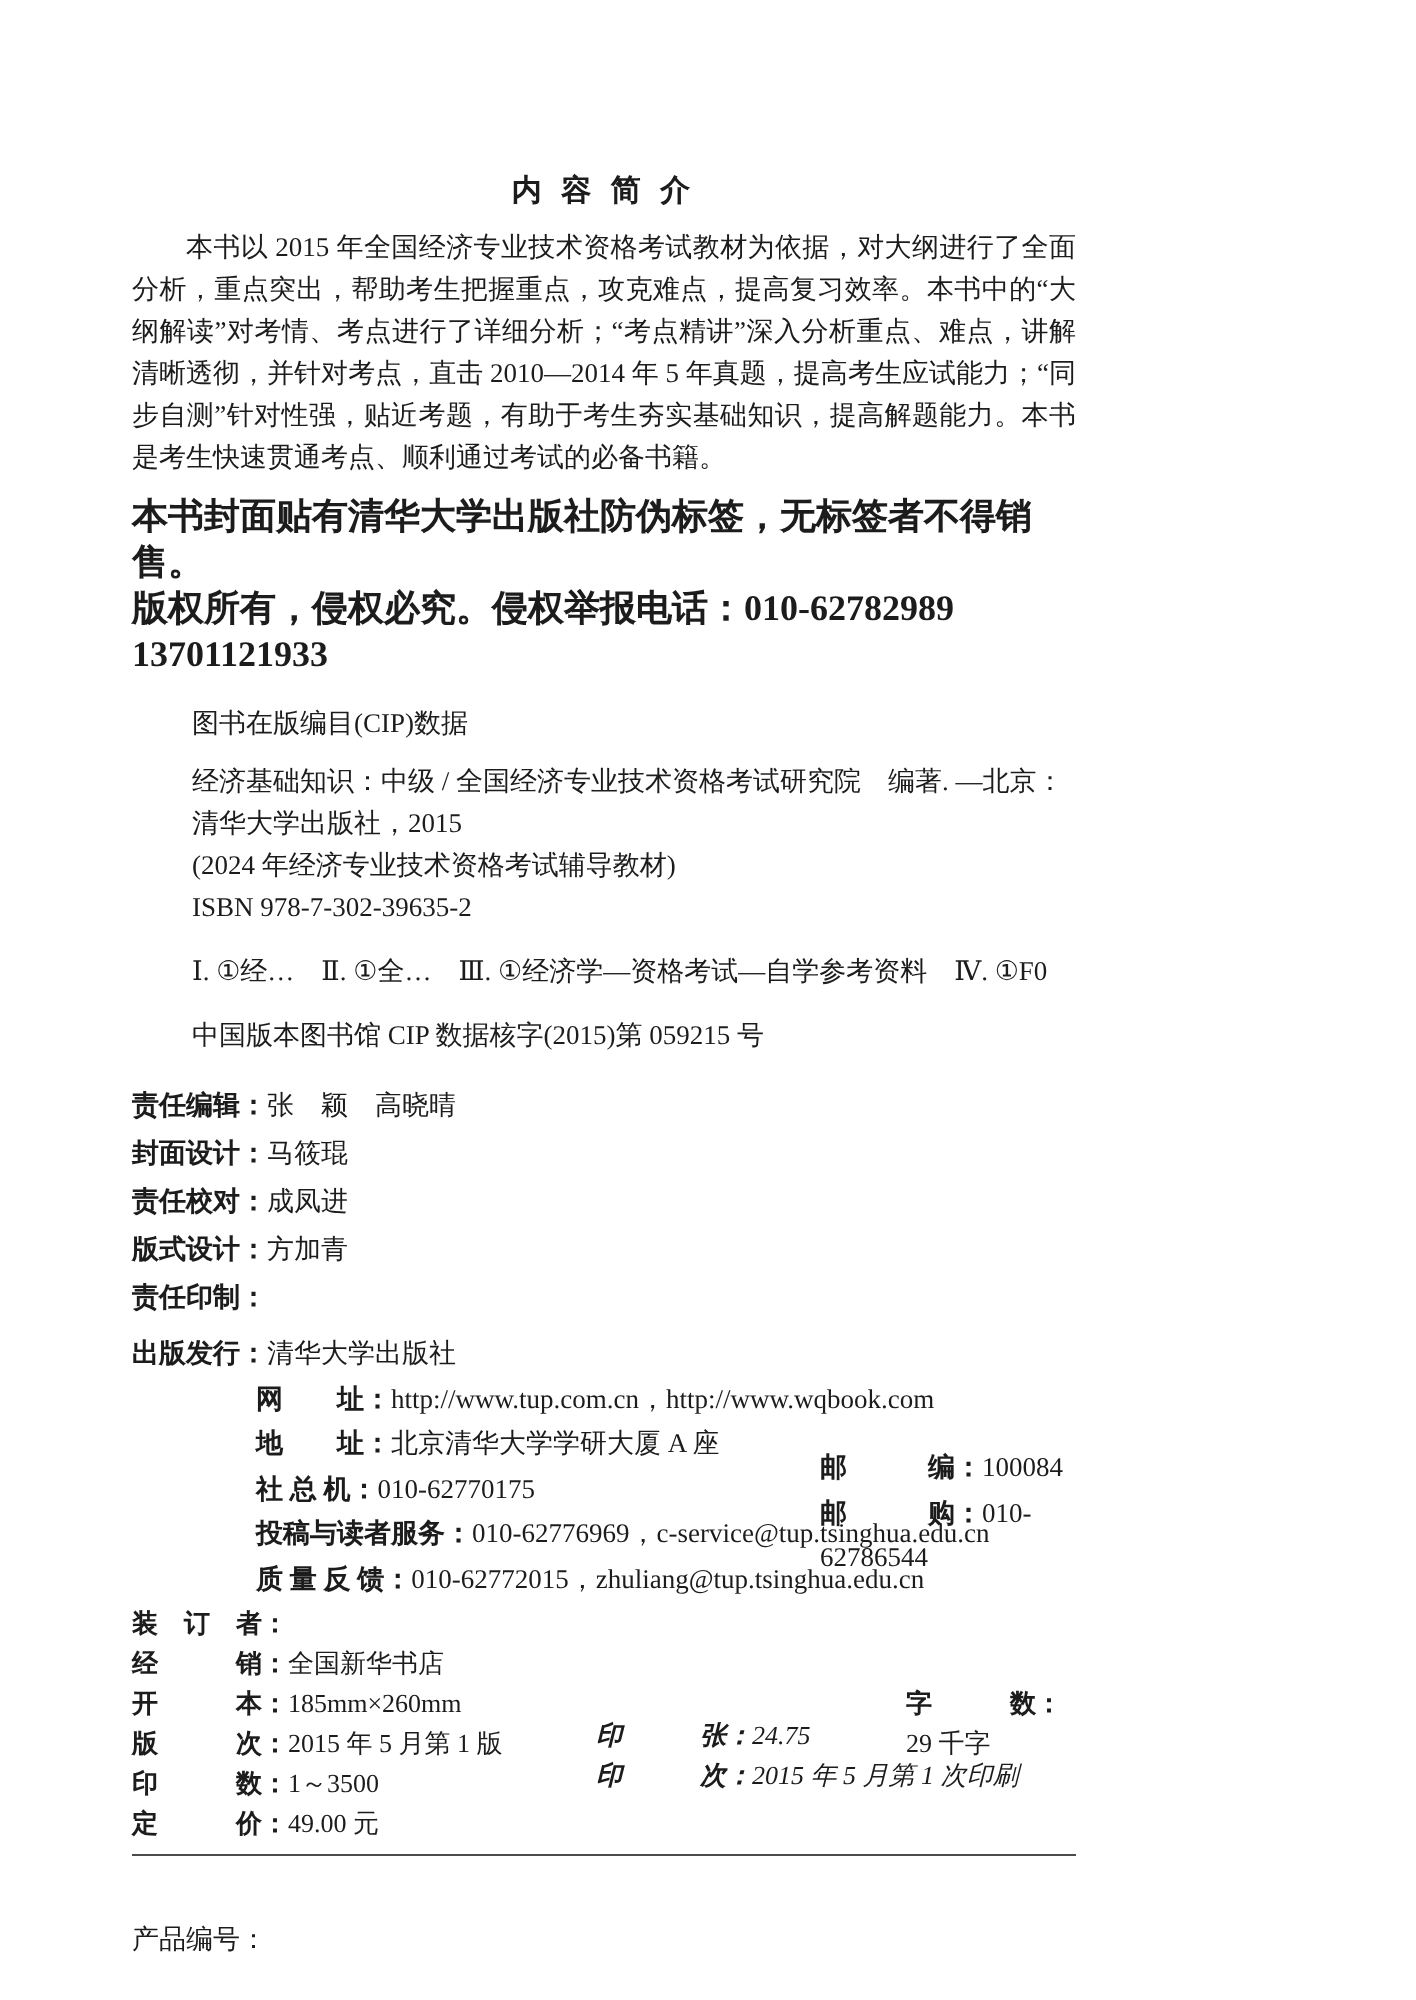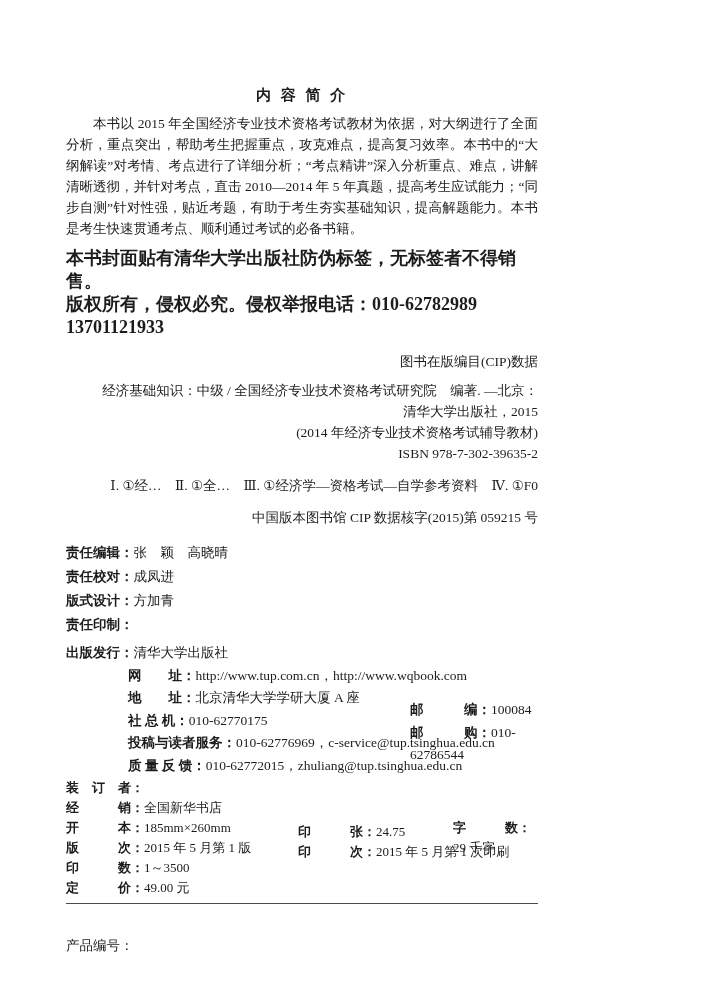--- a/index.html
+++ b/index.html
@@ -29,35 +29,35 @@
     text-align:justify;
     text-indent:2em;
   }
   .warn{
     font-weight:700;
     margin:0;
     line-height:23px;
     font-size:18px;
   }
   .warn1{margin-top:8px;}
-  .cip{margin:12px 0 0 30px;text-align:right;}
+  .cip{margin:12px 0 0 30px;}
   .cip p{margin:0;line-height:21px;}
   .cip-heading{margin-bottom:8px !important;}
   .cip-class{margin-top:11px !important;}
   .cip-record{margin-top:11px !important;}
   .credits{margin-top:13px;}
   .credits .row{line-height:24px;}
   .lbl{font-weight:700;}
   .pub{margin-top:5px;}
   .pub .row{line-height:22.5px;position:relative;}
   .sub{padding-left:62px;}
   .abs2{position:absolute;left:344px;top:12px;}
   .print{margin-top:1px;font-size:13px;}
   .print .row{line-height:20px;position:relative;}
-  .p2{position:absolute;left:232px;top:4px;}
+  .p2{position:absolute;left:232px;top:16px;font-style:italic;}
   .p3{position:absolute;left:387px;top:0;}
   .divider{
     border:none;
     border-top:1px solid #4b4b4b;
     margin:5px 0 0 0;
   }
   .product{margin-top:32px;line-height:20px;}
 </style>
 </head>
 <body>
@@ -66,28 +66,29 @@
 
   <h1 class="title">内 容 简 介</h1>
   <p class="summary-text">本书以 2015 年全国经济专业技术资格考试教材为依据，对大纲进行了全面分析，重点突出，帮助考生把握重点，攻克难点，提高复习效率。本书中的“大纲解读”对考情、考点进行了详细分析；“考点精讲”深入分析重点、难点，讲解清晰透彻，并针对考点，直击 2010—2014 年 5 年真题，提高考生应试能力；“同步自测”针对性强，贴近考题，有助于考生夯实基础知识，提高解题能力。本书是考生快速贯通考点、顺利通过考试的必备书籍。</p>
 
   <p class="warn warn1">本书封面贴有清华大学出版社防伪标签，无标签者不得销售。</p>
   <p class="warn">版权所有，侵权必究。侵权举报电话：010-62782989　13701121933</p>
 
   <div class="cip">
     <p class="cip-heading">图书在版编目(CIP)数据</p>
     <p>经济基础知识：中级 / 全国经济专业技术资格考试研究院　编著. —北京：清华大学出版社，2015</p>
-    <p>(2014 年经济专业技术资格考试辅导教材)</p>
+    <p>(2024 年经济专业技术资格考试辅导教材)</p>
     <p>ISBN 978-7-302-39635-2</p>
     <p class="cip-class">Ⅰ. ①经…　Ⅱ. ①全…　Ⅲ. ①经济学—资格考试—自学参考资料　Ⅳ. ①F0</p>
     <p class="cip-record">中国版本图书馆 CIP 数据核字(2015)第 059215 号</p>
   </div>
 
   <div class="credits">
     <div class="row"><span class="lbl">责任编辑：</span><span>张　颖　高晓晴</span></div>
+    <div class="row"><span class="lbl">封面设计：</span><span>马筱琨</span></div>
     <div class="row"><span class="lbl">责任校对：</span><span>成凤进</span></div>
     <div class="row"><span class="lbl">版式设计：</span><span>方加青</span></div>
     <div class="row"><span class="lbl">责任印制：</span><span></span></div>
   </div>
 
   <div class="pub">
     <div class="row"><span class="lbl">出版发行：</span><span>清华大学出版社</span></div>
     <div class="row sub"><span class="lbl">网　　址：</span><span>http://www.tup.com.cn，http://www.wqbook.com</span></div>
     <div class="row sub">
       <span class="lbl">地　　址：</span><span>北京清华大学学研大厦 A 座</span>

